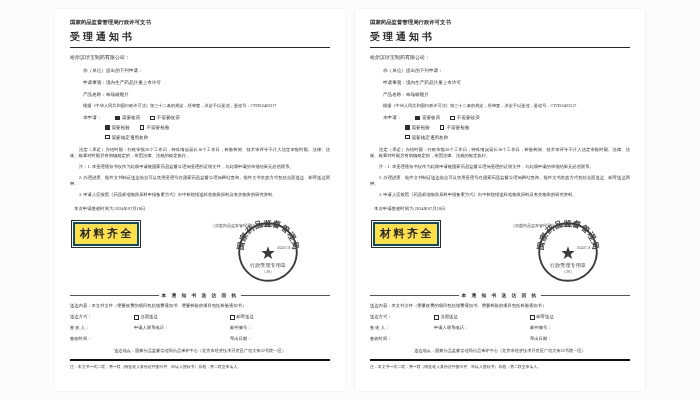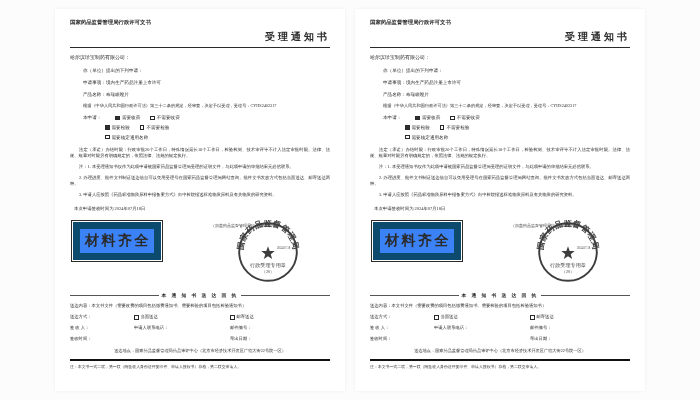--- a/index.html
+++ b/index.html
@@ -9,44 +9,44 @@
     font-family:"Liberation Serif","DejaVu Serif",serif;
     color:#2a2a2a;
   }
   .canvas { display:flex; gap:10px; justify-content:center; padding-top:9px; }
   .sheet {
     width:290px; height:382px; background:#ffffff; position:relative;
     box-shadow:0 0 3px rgba(0,0,0,0.07);
     padding:5px 15px 4px 15px; font-size:4.6px; line-height:1.55;
   }
   .hdr { font-weight:bold; font-size:5.4px; margin-top:4px; }
-  .title { text-align:right; font-size:10px; letter-spacing:3px; margin-top:3px; font-weight:bold; }
+  .title { text-align:left; font-size:10px; letter-spacing:3px; margin-top:3px; font-weight:bold; }
   .rule { border-top:1.2px solid #2a2a2a; margin-top:2px; }
   .addr { margin-top:6px; font-size:5px; }
   .ind { margin-left:13px; margin-top:5px; }
   .tiny { font-size:4.2px; }
   .checks { margin-left:13px; margin-top:5px; }
   .ckrow { display:flex; gap:10px; margin-top:2.5px; margin-left:22px; }
   .ckrow.first { margin-left:0; margin-top:0; }
   .applylab { margin-right:4px; }
   .ck { display:inline-flex; align-items:center; gap:2px; }
   .box {
     display:inline-block; width:4.5px; height:4.5px;
     border:0.9px solid #2a2a2a; background:#fff; flex:none;
   }
   .box.checked { background:#2f2f2f; }
   .para { margin-top:6px; font-size:4.3px; text-indent:9px; text-align:justify; }
   .para.note { margin-top:4px; }
   .signdate { margin-top:7px; margin-left:4px; font-size:4.4px; }
   .stamprow { position:relative; height:70px; margin-top:5px; }
   .stamp {
     position:absolute; left:3px; top:4px;
-    font-weight:bold; font-size:14px; letter-spacing:2.5px;
-    padding:1.5px 3px 1.5px 5px; border:7px solid #0c4a6e;
-    outline:0.8px solid #2b2b2b; outline-offset:1.2px; background:#3b82f6;
+    font-weight:bold; font-size:11px; letter-spacing:2.5px;
+    padding:1.5px 3px 1.5px 5px; border:2px solid #0c4a6e;
+    outline:0.8px solid #2b2b2b; outline-offset:1.2px; background:#fde047;
   }
   .sealcap {
     position:absolute; right:8px; top:5px; width:150px;
     text-align:center; font-size:4px; color:#4a4a4a;
   }
   .seal { position:absolute; right:30px; top:2px; width:64px; height:64px; }
   .divider { display:flex; align-items:center; gap:3px; margin-top:4px; }
   .divider::before, .divider::after { content:""; flex:1; border-top:0.9px solid #555; }
   .divider .dtitle { font-size:4.8px; letter-spacing:2px; font-weight:bold; }
   .rcpt { margin-top:4px; font-size:4.3px; }

